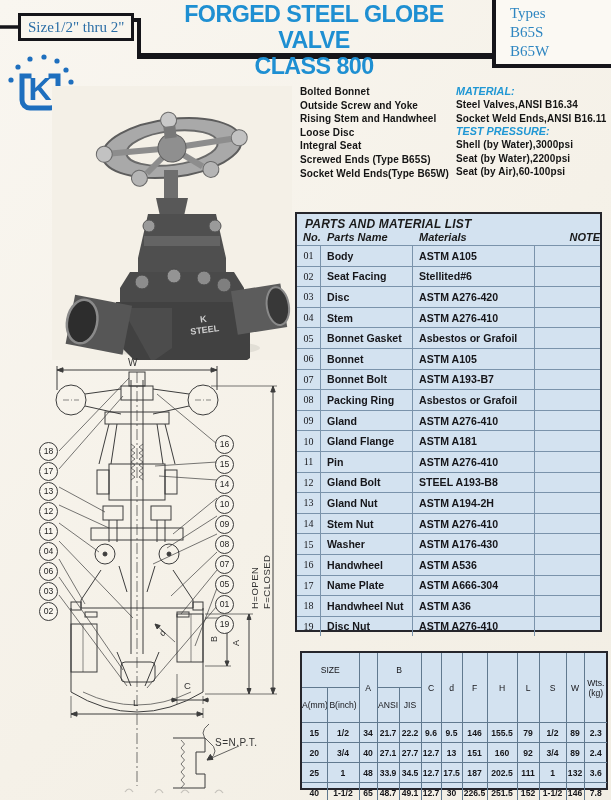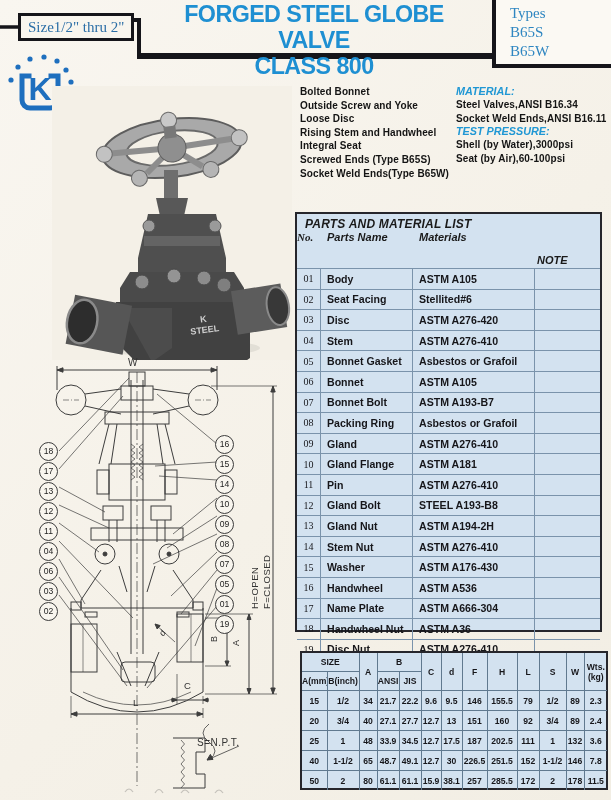--- a/index.html
+++ b/index.html
@@ -32,24 +32,24 @@
   #design-block{left:300px;top:85px;width:158px;}
   #standards-block{left:456px;top:85px;width:152px;}
 
   
   #parts-table{
     left:295px;top:212px;width:307px;height:420px;
     background:#d3e2f0;border:2px solid #26262c;box-sizing:border-box;
   }
   #parts-title{font-size:12px;font-weight:bold;font-style:italic;padding:3px 0 0 8px;letter-spacing:0.2px;}
   #parts-colhead{display:flex;font-size:11px;font-weight:bold;font-style:italic;padding-bottom:2px;}
-  #parts-colhead .h-no{width:30px;box-sizing:border-box;font-family:Liberation Serif, serif;}
+  #parts-colhead .h-no{width:30px;padding-left:6px;box-sizing:border-box;}
   #parts-colhead .h-name{width:92px;}
   #parts-colhead .h-mat{width:118px;}
-  #parts-colhead .h-note{flex:1;text-align:left;margin-top:23px;}
+  #parts-colhead .h-note{flex:1;text-align:right;}
   table.grid{border-collapse:collapse;width:100%;table-layout:fixed;}
   #parts-table table{border-top:1.5px solid #4a617c;}
   #parts-table td{
     border:1px solid #7a93ab;font-size:10.6px;height:19.6px;
     padding:0 0 0 6px;overflow:hidden;white-space:nowrap;font-weight:bold;color:#16161a;
   }
   #parts-table td.c-no{width:23px;text-align:center;padding:0;font-weight:normal;font-family:"Liberation Serif",serif;font-size:10px;}
   #parts-table td.c-name{width:85px;}
   #parts-table td.c-mat{width:115px;}
   #parts-table td.c-note{width:auto;}
@@ -60,21 +60,21 @@
   
   #size-table{
     left:300px;top:651px;width:308px;height:139px;
     background:#d3e2f0;border:2px solid #26262c;box-sizing:border-box;
   }
   #size-table table{height:100%;}
   #size-table th,#size-table td{
     border:1px solid #60798f;font-size:8.6px;font-weight:bold;color:#16161a;
     text-align:center;padding:0;overflow:hidden;
   }
-  #size-table th{height:18px;font-weight:bold;}
+  #size-table th{height:34px;font-weight:normal;}
   #size-table td{height:19px;font-weight:bold;}
   #size-table th:first-child,#size-table td:first-child{border-left:none;}
   #size-table th:last-child,#size-table td:last-child{border-right:none;margin-left:16px;}
   #size-table tr:first-child th{border-top:none;}
   #size-table tr:last-child td{border-bottom:none;}
 
   
   .balloon-col{display:flex;flex-direction:column;}
   .balloon{
     width:17px;height:17px;margin-bottom:1px;border:1px solid #3c3c3c;border-radius:50%;
@@ -171,39 +171,40 @@
       <text x="152" y="236" font-size="9">K</text>
       <text x="152" y="247" font-size="9">STEEL</text>
     </g>
   </svg>
 
   <div id="design-block" class="abs">
     <div>
 
     <div class="sec-line">Bolted Bonnet</div>
         <div class="sec-line">Outside Screw and Yoke</div>
+        <div class="sec-line">Rising Stem and Handwheel</div>
         <div class="sec-line">Loose Disc</div>
-        <div class="sec-line">Rising Stem and Handwheel</div>
         <div class="sec-line">Integral Seat</div>
         <div class="sec-line">Screwed Ends (Type B65S)</div>
         <div class="sec-line">Socket Weld Ends(Type B65W)</div>
       </div>
   </div>
 
   <div id="standards-block" class="abs">
     <div class="sec-head">MATERIAL:</div>
     <div>
 
     <div class="sec-line">Steel Valves,ANSI B16.34</div>
         <div class="sec-line">Socket Weld Ends,ANSI B16.11</div>
       </div>
     <div class="sec-head">TEST PRESSURE:</div>
     <div>
 
     <div class="sec-line">Shell (by Water),3000psi</div>
+        <div class="sec-line">Seat (by Water),2200psi</div>
         <div class="sec-line">Seat (by Air),60-100psi</div>
       </div>
   </div>
 
   <div id="parts-table" class="abs">
     <div id="parts-title">PARTS AND MATERIAL  LIST</div>
     <div id="parts-colhead">
       <span class="h-no">No.</span>
       <span class="h-name">Parts Name</span>
       <span class="h-mat">Materials</span>
@@ -493,21 +494,21 @@
   <span class="abs dim-label" style="left:128px;top:357px;">W</span>
   <div id="hf-label" class="abs">
     <span class="vert">H=OPEN</span>
     <span class="vert">F=CLOSED</span>
   </div>
   <span class="abs dim-label" style="left:160px;top:628px;transform:rotate(-48deg);font-size:9px;">d</span>
   <span class="abs dim-label vert" style="left:209px;top:636px;font-size:9px;">B</span>
   <span class="abs dim-label vert" style="left:231px;top:640px;font-size:9px;">A</span>
   <span class="abs dim-label" style="left:184px;top:680px;font-size:9.5px;">C</span>
   <span class="abs dim-label" style="left:133px;top:697px;font-size:9.5px;">L</span>
-  <span class="abs dim-label" style="left:197px;top:737px;font-size:10px;letter-spacing:0.5px;text-align:center;">S=N.P.T.</span>
+  <span class="abs dim-label" style="left:215px;top:737px;font-size:10px;letter-spacing:0.5px;text-align:center;">S=N.P.T.</span>
 
   <div id="size-table" class="abs">
     <table class="grid">
       <colgroup>
         <col style="width:25px">
           <col style="width:32px">
           <col style="width:18px">
         <col style="width:22px">
           <col style="width:22px">
           <col style="width:20px">

